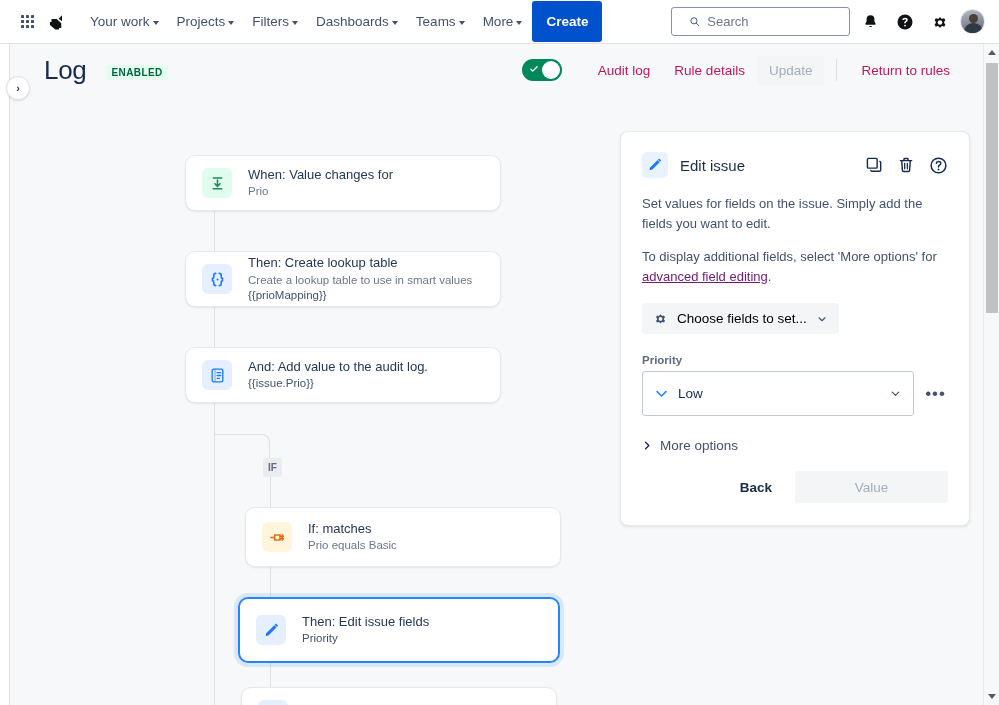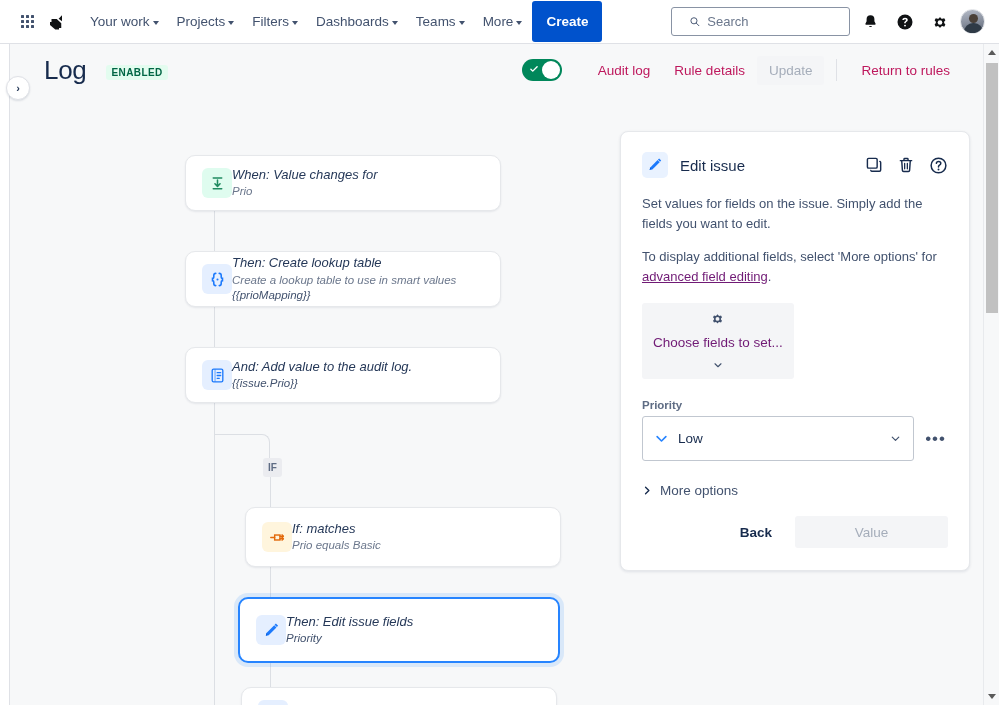--- a/index.html
+++ b/index.html
@@ -136,21 +136,21 @@
     box-shadow: 0 0 0 4px rgba(38,132,255,0.14);
   }
   .node-icon {
     width: 30px; height: 30px; border-radius: 6px;
     display: flex; align-items: center; justify-content: center;
     flex: 0 0 30px;
   }
   .node-icon.green { background: #dffcef; }
   .node-icon.blue { background: #e5efff; }
   .node-icon.orange { background: #fff5dd; }
-  .node-text { margin-left: 0; line-height: 1.28; font-style: italic; }
+  .node-text { margin-left: 16px; line-height: 1.28; }
   .node-title { font-size: 13px; color: #253858; font-weight: 500; }
   .node-sub { font-size: 11.5px; color: #6b778c; margin-top: 1px; }
   .node-sub2 { font-size: 11.5px; color: #42526e; }
 
   .conn { position: absolute; background: #dcdfe4; }
   .connbox { position: absolute; border: 1px solid #dcdfe4; border-radius: 8px; }
   .ifbadge {
     position: absolute;
     background: #ebecf0; color: #5e6c84;
     font-size: 10px; font-weight: 600;
@@ -174,23 +174,22 @@
   .panel-actions { margin-left: auto; display: flex; align-items: center; gap: 12px; }
   .panel-act { cursor: pointer; display: flex; align-items: center; justify-content: center; width: 20px; height: 20px; }
   .panel-desc { font-size: 13px; color: #42526e; line-height: 1.5; margin-top: 16px; }
   .panel-desc2 { font-size: 13px; color: #42526e; line-height: 1.5; margin-top: 14px; }
   .panel-link { color: #701a75; text-decoration: underline; cursor: pointer; }
   .choose-btn {
     margin-top: 17px;
     display: inline-flex; align-items: center; gap: 9px;
     background: #f4f5f7; border: none; border-radius: 3px;
     padding: 8px 11px; cursor: pointer;
-    font-size: 13.5px; color: #701a75; font-weight: 500;
+    font-size: 13.5px; color: #000000; font-weight: 500;
     font-family: inherit;
-    flex-direction: column;
   }
   .field-label { font-size: 11.5px; font-weight: 600; color: #5e6c84; margin-top: 20px; }
   .field-row { display: flex; align-items: center; gap: 9px; margin-top: 5px; }
   .select {
     flex: 1; height: 45px;
     border: 1px solid #c1c7d0; border-radius: 3px; background: #fff;
     display: flex; align-items: center; padding: 0 11px;
     font-size: 13.5px; color: #172b4d; cursor: pointer;
   }
   .select .value { margin-left: 9px; }

